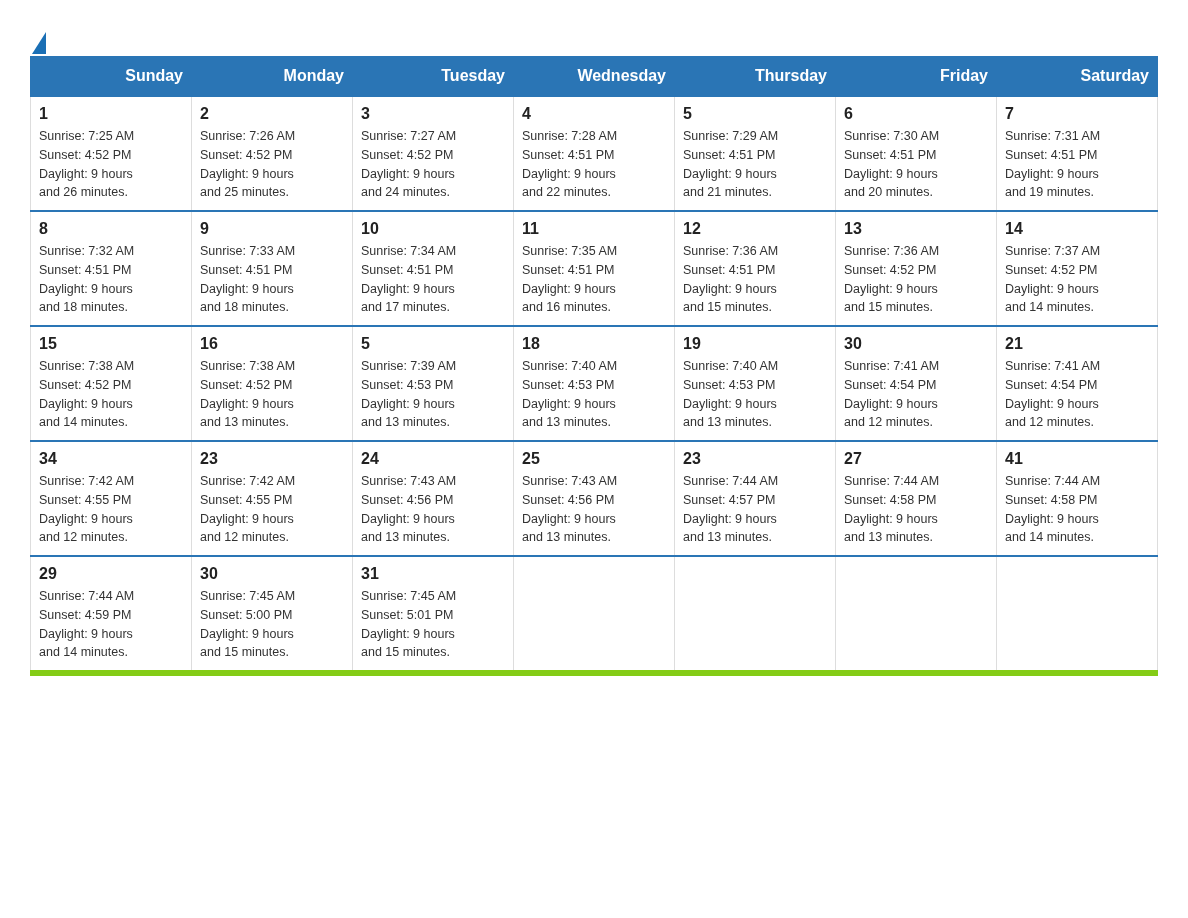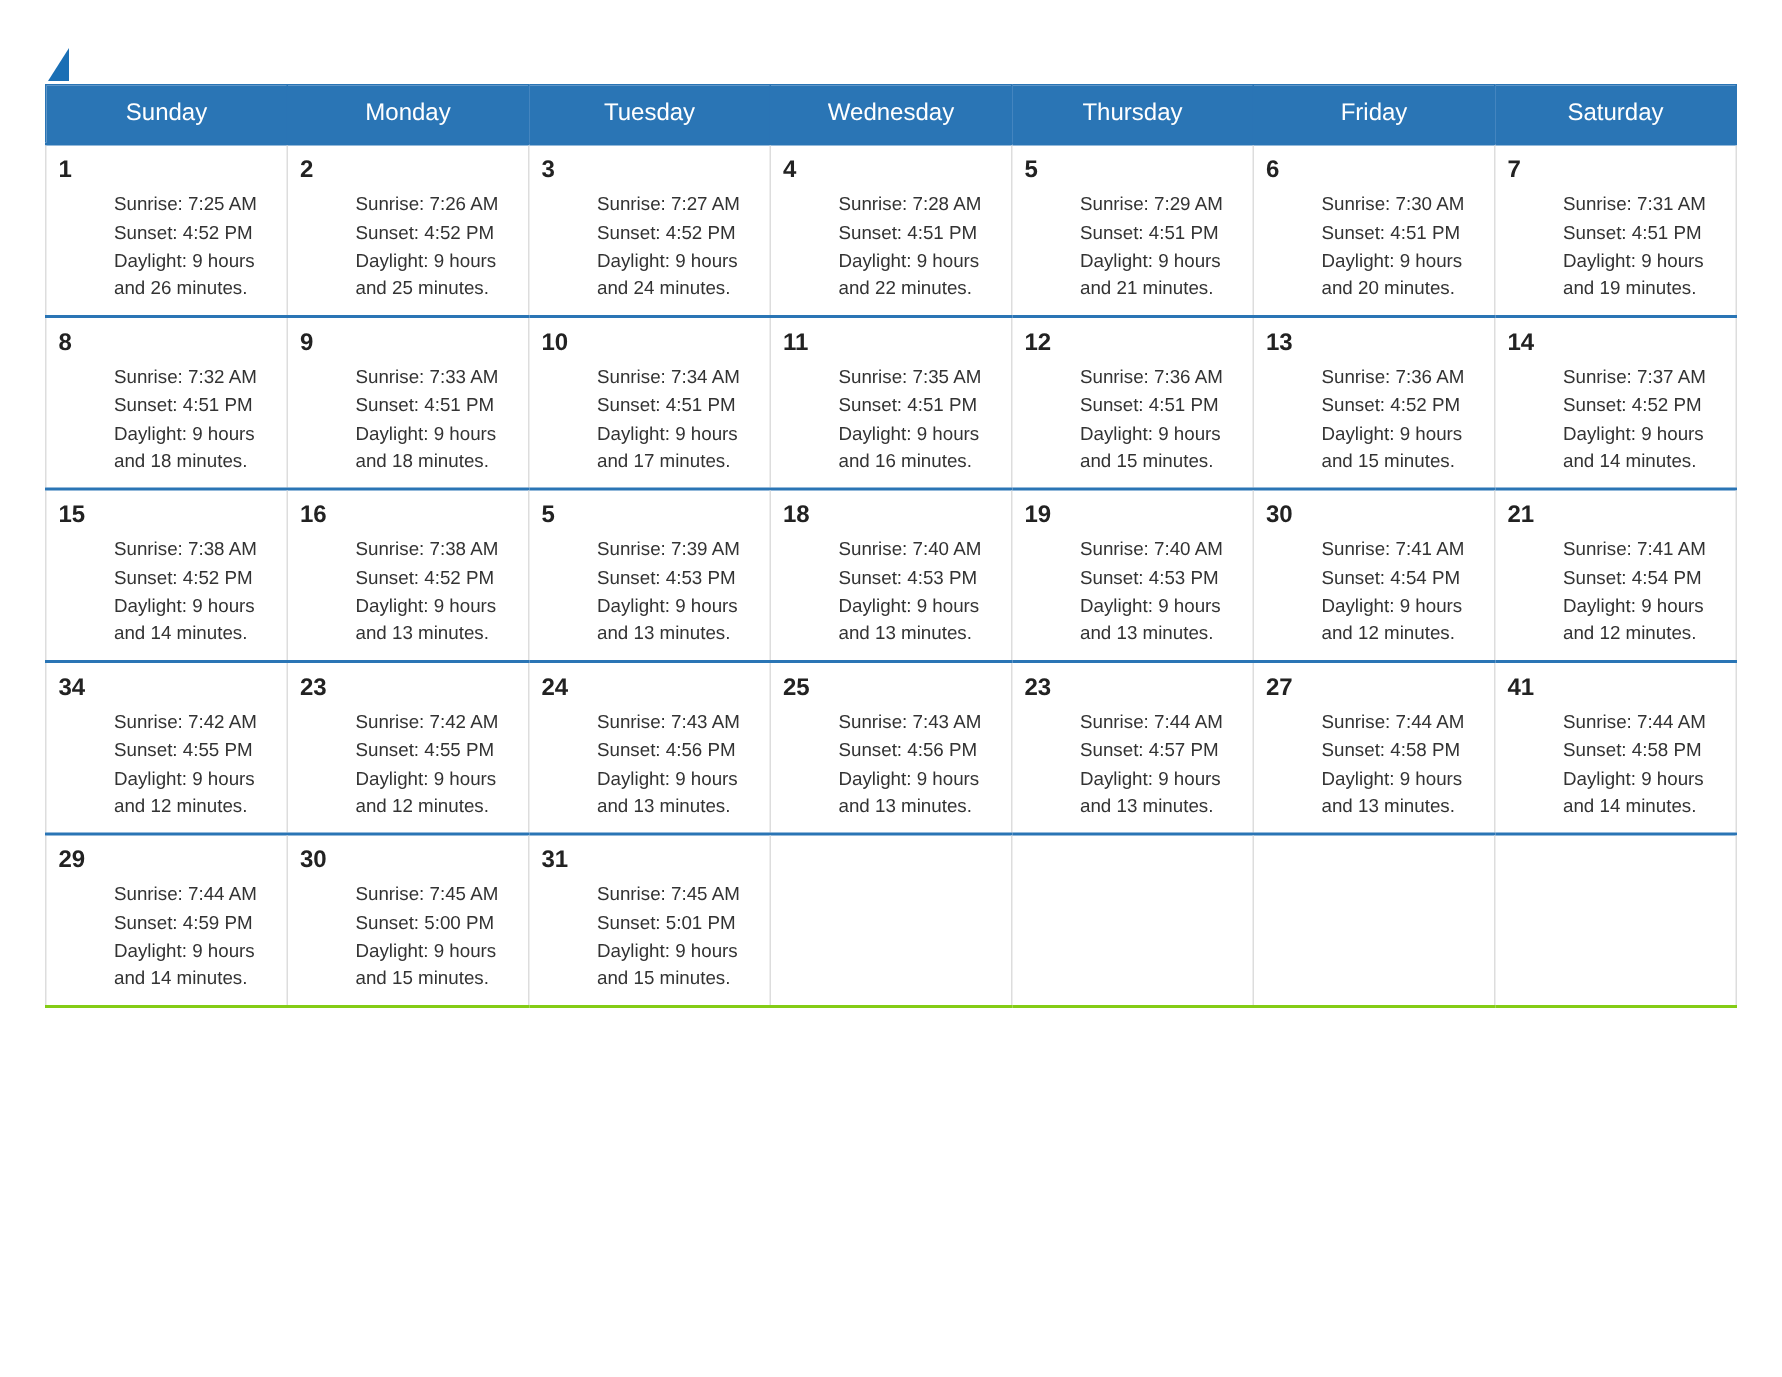--- a/index.html
+++ b/index.html
@@ -70,54 +70,53 @@
     }
     .calendar {
       width: 100%;
       border-collapse: collapse;
       margin-top: 5px;
     }
     .calendar th {
       background-color: #2a75b5;
       color: #fff;
       font-size: 16px;
-      font-weight: normal;
+      font-weight: bold;
       padding: 10px 8px;
-      text-align: center;
+      text-align: right;
       border: 1px solid #2a75b5;
     }
     .calendar td {
       border: 1px solid #ccc;
       vertical-align: top;
       padding: 8px;
       width: calc(100% / 7);
       min-height: 110px;
     }
     .calendar tr td {
       border-top: 2px solid #2a75b5;
       border-bottom: none;
       border-left: 1px solid #ddd;
       border-right: 1px solid #ddd;
     }
     .calendar tr:last-child td {
-      border-bottom: 2px solid #84cc16;
+      border-bottom: 6px solid #84cc16;
       border-radius: 30px;
     }
     .day-number {
       font-size: 16px;
       font-weight: bold;
       color: #222;
       margin-bottom: 4px;
       display: block;
     }
     .day-info {
       font-size: 12.5px;
       color: #333;
       line-height: 1.5;
-      margin-left: 37px;
     }
     .empty-cell {
       background: #fff;
     }
   </style>
 </head>
 <body>
 
 <div class="header-area">
   <div class="logo">

